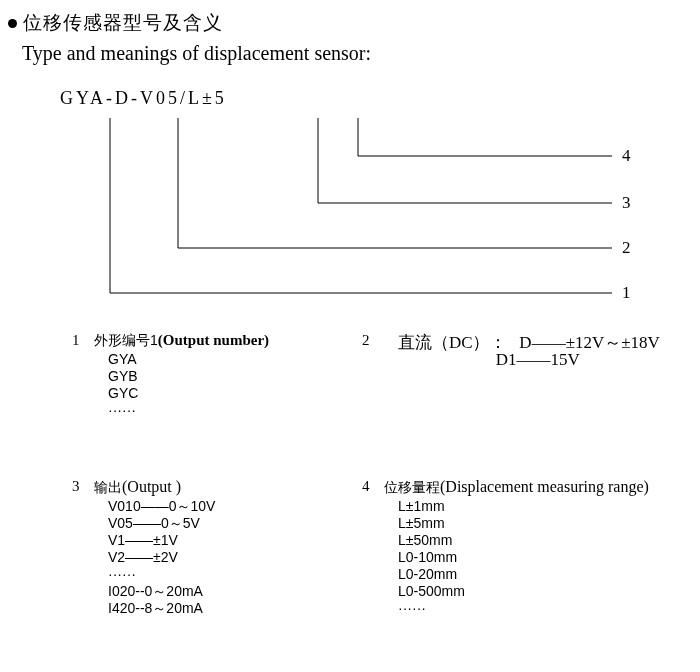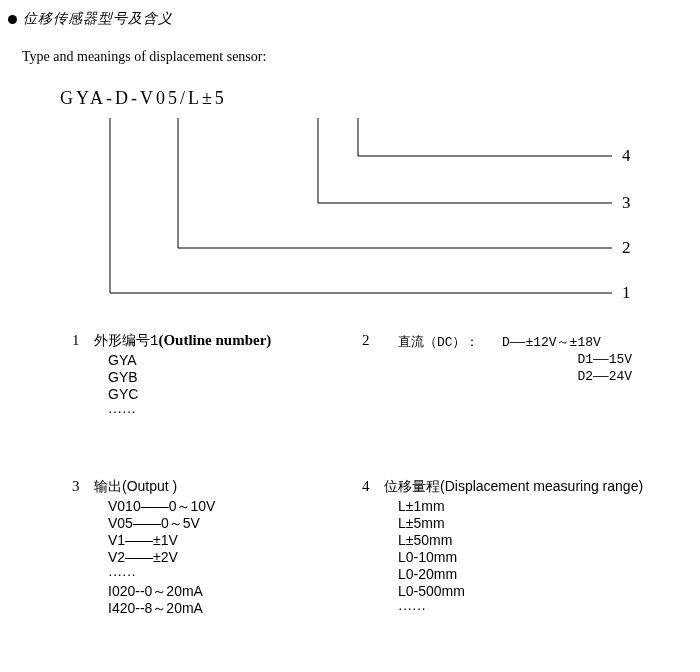--- a/index.html
+++ b/index.html
@@ -27,32 +27,30 @@
   }
   .bullet {
     width: 9px;
     height: 9px;
     background: #000;
     border-radius: 50%;
     display: inline-block;
   }
   .header-title {
     font-family: "DejaVu Sans", sans-serif;
-    font-size: 14px;
+    font-size: 19px;
     letter-spacing: 1px;
     font-weight: 400;
-    font-style: italic;
   }
   .subtitle {
     position: absolute;
     left: 22px;
     top: 42px;
-    font-size: 14px;
-    font-family: "Liberation Serif", serif;
-    margin-top: 7px;
+    font-size: 20px;
+    font-family: "Liberation Serif", serif;
   }
 
   
   .code-line {
     position: absolute;
     left: 60px;
     top: 88px;
     font-size: 18px;
     letter-spacing: 3px;
     font-family: "Liberation Serif", serif;
@@ -87,48 +85,48 @@
     font-size: 15px;
   }
   .legend .body {
     margin-left: 22px;
   }
   .legend .head {
     font-size: 15px;
     white-space: nowrap;
   }
   .legend .head .cn {
-    font-family: Liberation Mono, monospace;
+    font-family: Liberation Sans, sans-serif;
     font-size: 14px;
     margin-top: 36px;
   }
   .legend .head .en {
     font-family: "Liberation Serif", serif;
     font-size: 15px;
     font-weight: bold;
   }
   .legend .head .en-plain {
-    font-family: Liberation Sans, sans-serif;
-    font-size: 14px;
+    font-family: Liberation Serif, serif;
+    font-size: 16px;
     text-align: right;
   }
   .legend ul {
     margin: 2px 0 0 0;
     padding: 0;
     list-style: none;
   }
   .legend li {
     white-space: pre;
     font-family: Liberation Sans, sans-serif;
     font-size: 14px;
     line-height: 17px;
   }
   .legend li.cnline {
-    font-family: Liberation Mono, monospace;
-    font-size: 13px;
+    font-family: Liberation Serif, serif;
+    font-size: 17px;
   }
   .indent1 { padding-left: 14px; }
 
   .block1 { left: 72px; top: 332px; width: 300px; }
   .block2 { left: 362px; top: 332px; width: 330px; }
   .block3 { left: 72px; top: 478px; width: 300px; }
   .block4 { left: 362px; top: 478px; width: 340px; }
 </style>
 </head>
 <body>
@@ -160,38 +158,37 @@
 
 <div class="num-label" style="left:622px; top:146px;">4</div>
 <div class="num-label" style="left:622px; top:193px;">3</div>
 <div class="num-label" style="left:622px; top:238px;">2</div>
 <div class="num-label" style="left:622px; top:283px;">1</div>
 
 <div class="legend block1">
   <span class="idx">1</span>
   <div class="body">
     <div class="head">
-      <span class="cn">外形编号1</span><span class="en">(Outline number)</span>
+      <span class="cn">外形编号1</span><span class="en">(Output number)</span>
     </div>
     <ul>
       <li class="indent1">GYA</li>
       <li class="indent1">GYB</li>
       <li class="indent1">GYC</li>
       <li class="indent1">······</li>
     </ul>
   </div>
 </div>
 
 <div class="legend block2">
   <span class="idx">2</span>
   <div class="body">
     <ul>
       <li class="cnline indent1">直流（DC）：   D——±12V～±18V</li>
       <li class="cnline indent1">                       D1——15V</li>
-      <li class="cnline indent1">                       D2——24V</li>
     </ul>
   </div>
 </div>
 
 <div class="legend block3">
   <span class="idx">3</span>
   <div class="body">
     <div class="head">
       <span class="cn">输出</span><span class="en-plain">(Output )</span>
     </div>

